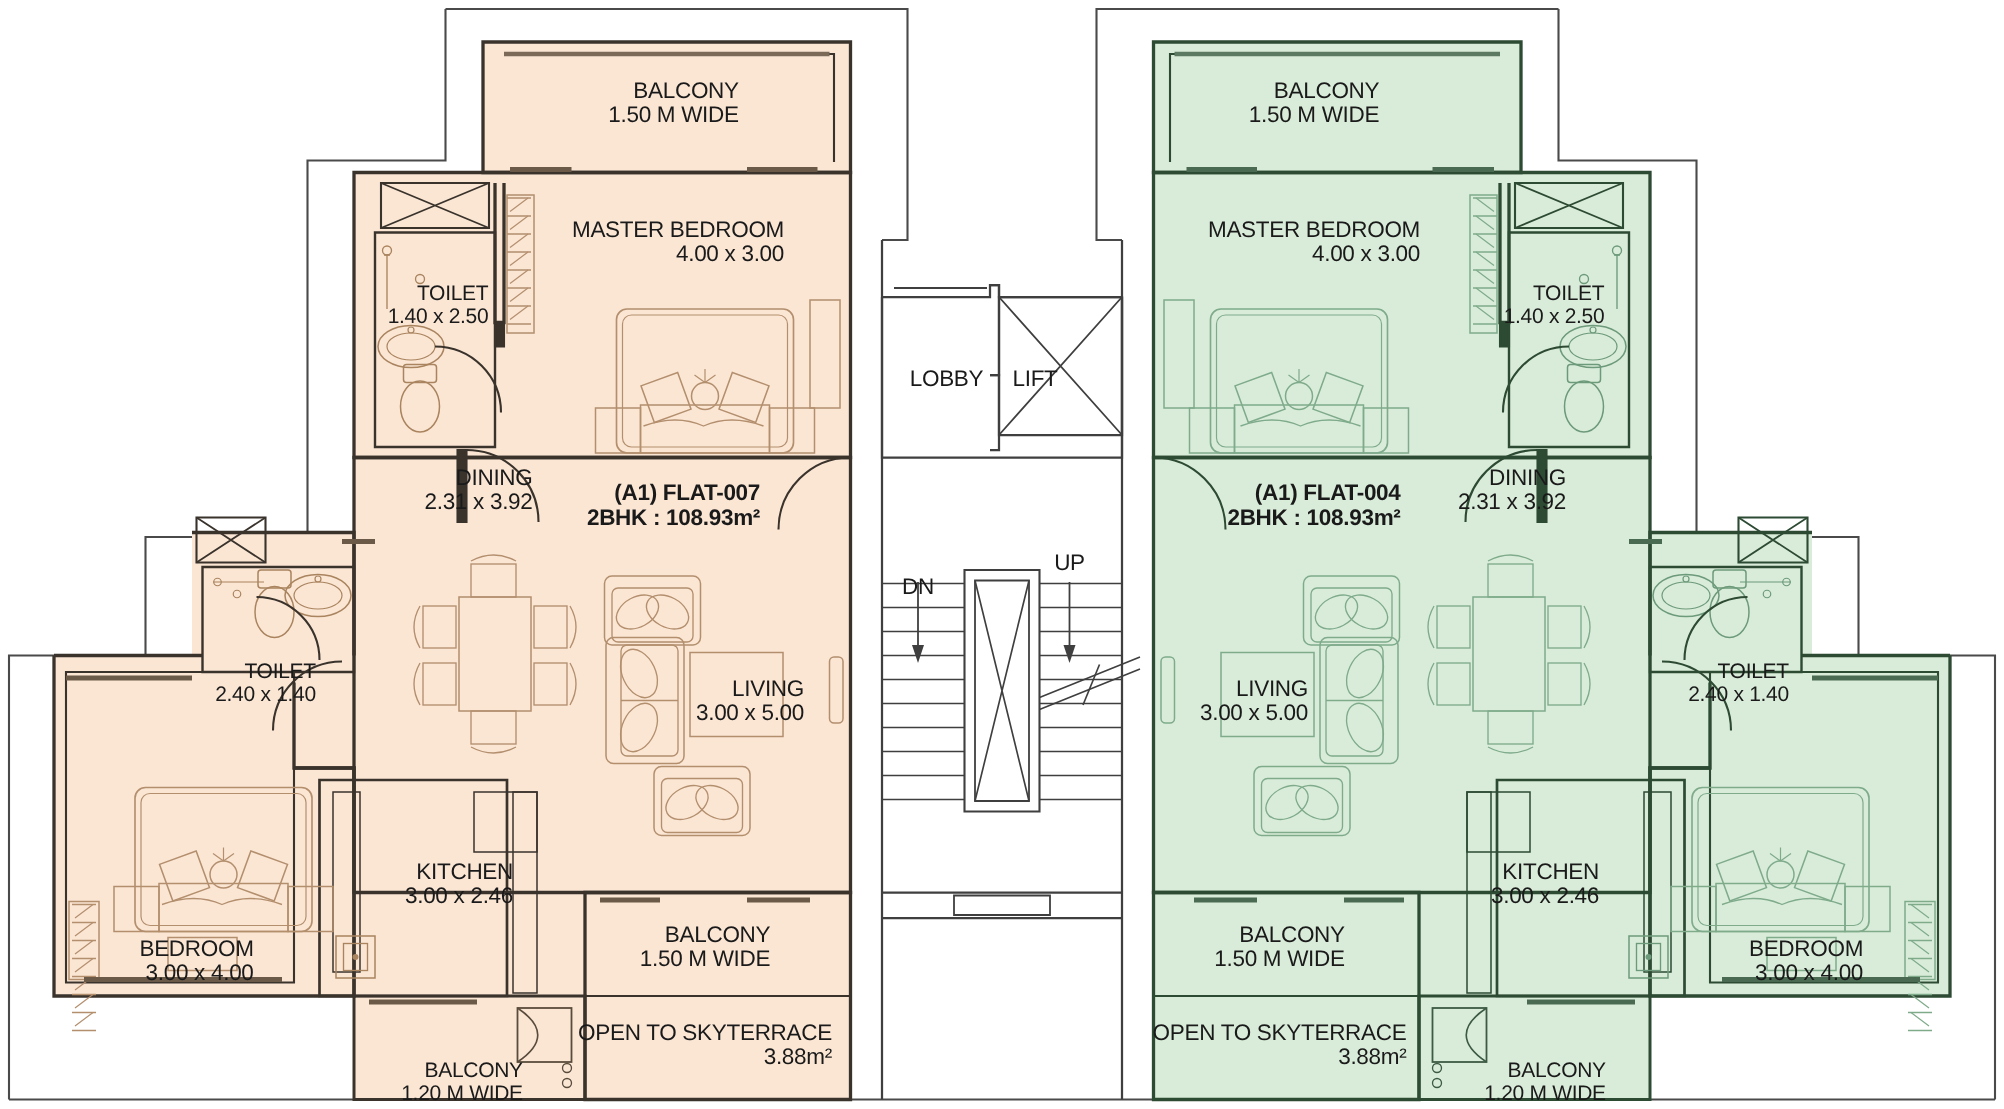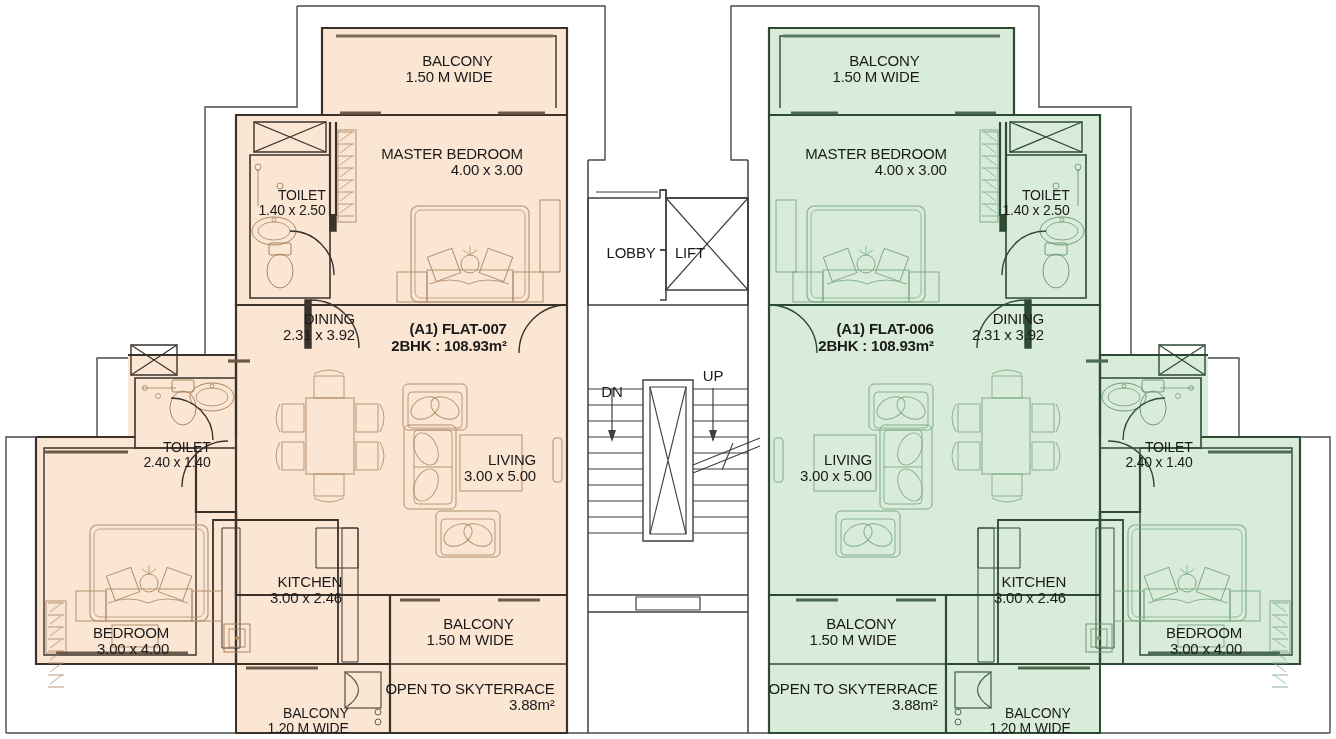--- a/index.html
+++ b/index.html
@@ -453,21 +453,21 @@
   <div class="lbl" style="left:470px; top:616px;">
     <span>BALCONY</span>
     <span class="l2">1.50 M WIDE</span>
   </div>
   <div class="lbl" style="left:470px; top:681px;">
     <span>OPEN TO SKYTERRACE</span>
     <span class="l2">3.88m²</span>
   </div>
 
   <div class="lbl flat" style="left:876px; top:320px;">
-    <span>(A1) FLAT-006</span>
+    <span>(A1) FLAT-004</span>
     <span class="l2">2BHK : 108.93m²</span>
   </div>
 
   <div class="lbl" style="left:876px; top:53px;">
     <span>BALCONY</span>
     <span class="l2">1.50 M WIDE</span>
   </div>
   <div class="lbl small" style="left:1036px; top:167px;">
     <span>TOILET</span>
     <span class="l2">1.40 x 2.50</span>

